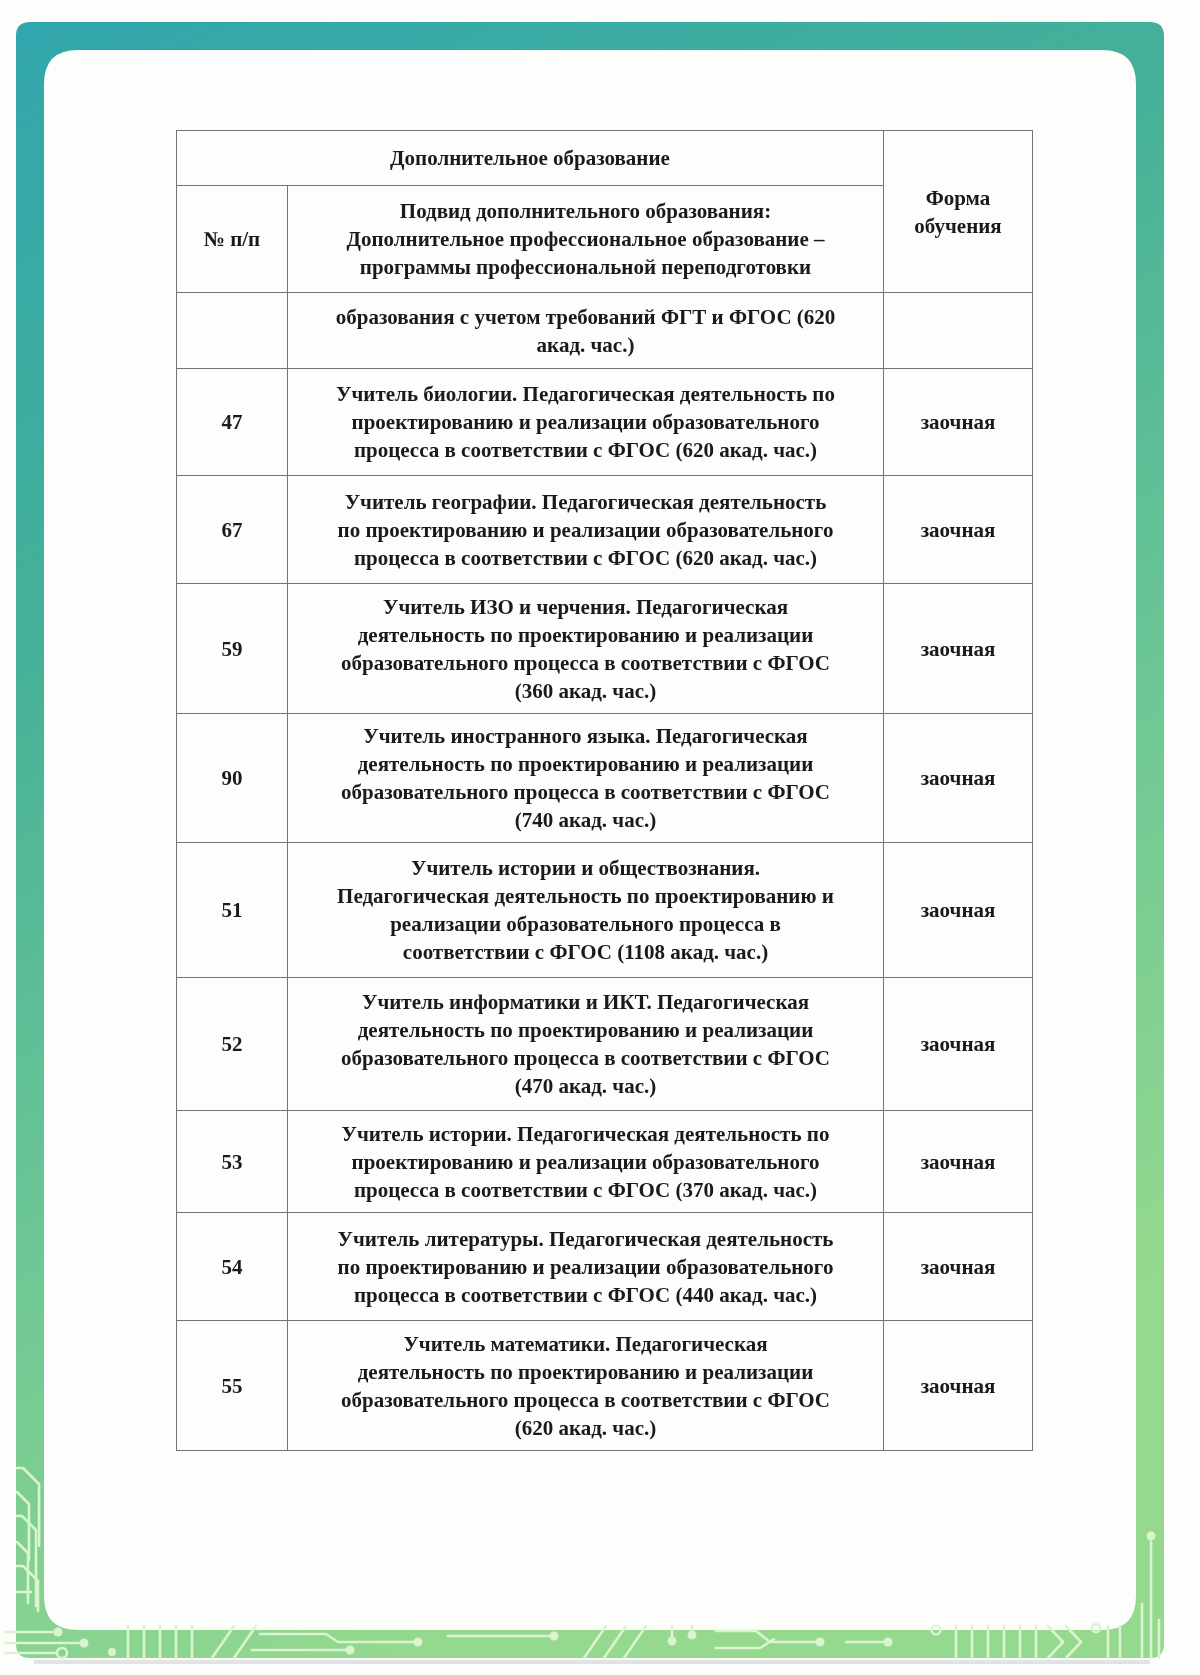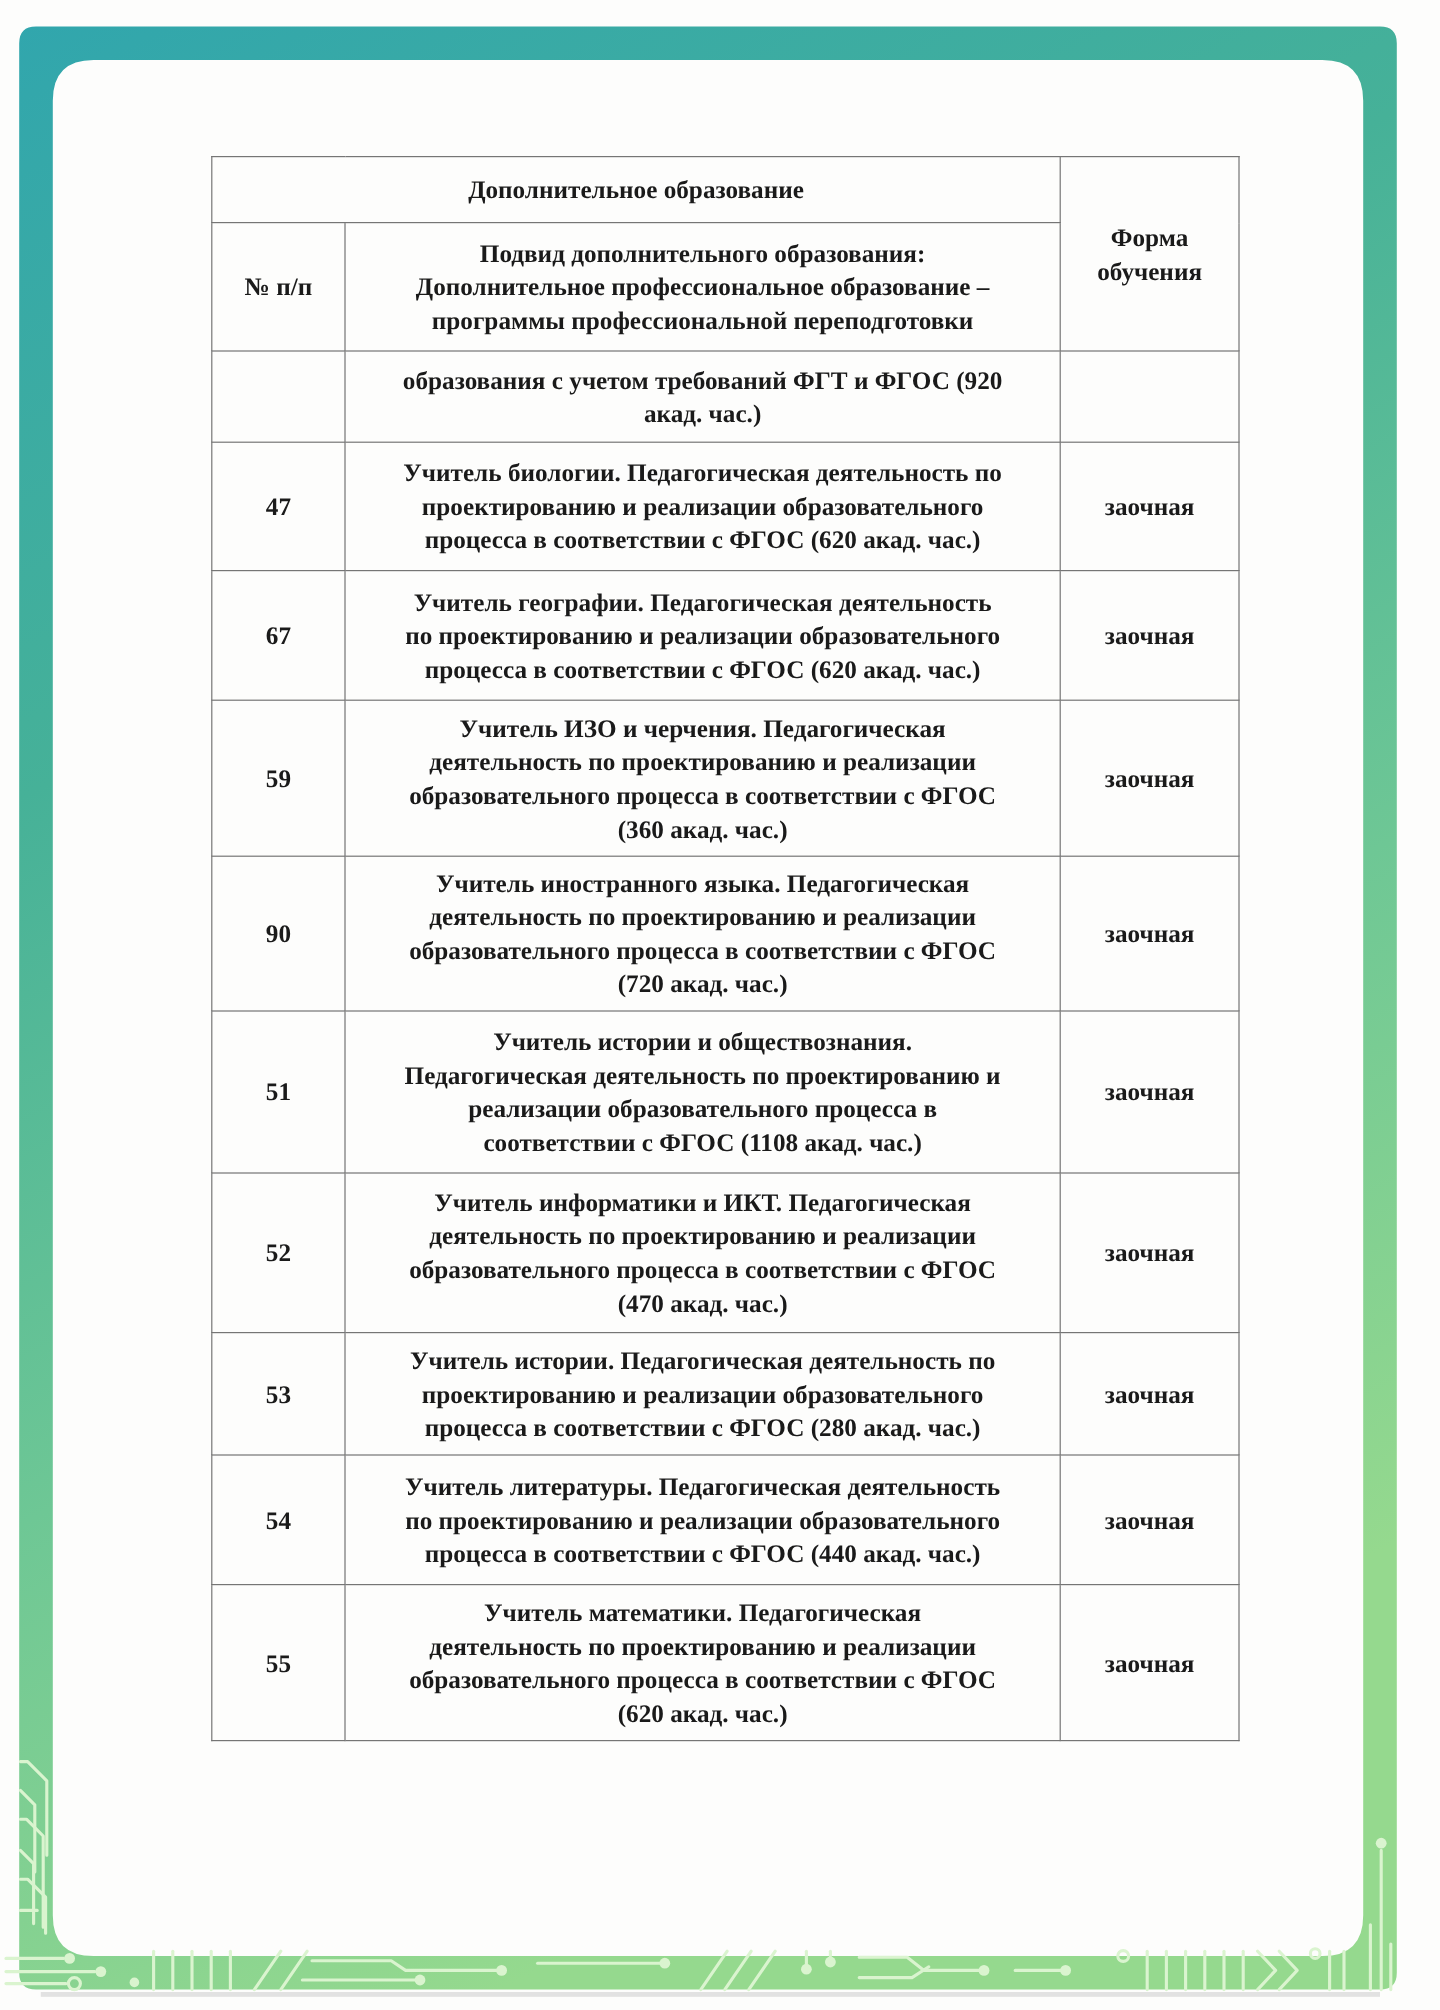--- a/index.html
+++ b/index.html
@@ -139,21 +139,21 @@
 обучения</td>
       </tr>
       <tr style="height:107px">
         <td>№ п/п</td>
         <td>Подвид дополнительного образования:
 Дополнительное профессиональное образование –
 программы профессиональной переподготовки</td>
       </tr>
       <tr style="height:76px">
         <td></td>
-        <td>образования с учетом требований ФГТ и ФГОС (920
+        <td>образования с учетом требований ФГТ и ФГОС (620
 акад. час.)</td>
         <td></td>
       </tr>
       <tr style="height:107px">
         <td>47</td>
         <td>Учитель биологии. Педагогическая деятельность по
 проектированию и реализации образовательного
 процесса в соответствии с ФГОС (620 акад. час.)</td>
         <td>заочная</td>
       </tr>
@@ -170,21 +170,21 @@
 деятельность по проектированию и реализации
 образовательного процесса в соответствии с ФГОС
 (360 акад. час.)</td>
         <td>заочная</td>
       </tr>
       <tr style="height:129px">
         <td>90</td>
         <td>Учитель иностранного языка. Педагогическая
 деятельность по проектированию и реализации
 образовательного процесса в соответствии с ФГОС
-(720 акад. час.)</td>
+(740 акад. час.)</td>
         <td>заочная</td>
       </tr>
       <tr style="height:135px">
         <td>51</td>
         <td>Учитель истории и обществознания.
 Педагогическая деятельность по проектированию и
 реализации образовательного процесса в
 соответствии с ФГОС (1108 акад. час.)</td>
         <td>заочная</td>
       </tr>
@@ -193,21 +193,21 @@
         <td>Учитель информатики и ИКТ. Педагогическая
 деятельность по проектированию и реализации
 образовательного процесса в соответствии с ФГОС
 (470 акад. час.)</td>
         <td>заочная</td>
       </tr>
       <tr style="height:102px">
         <td>53</td>
         <td>Учитель истории. Педагогическая деятельность по
 проектированию и реализации образовательного
-процесса в соответствии с ФГОС (280 акад. час.)</td>
+процесса в соответствии с ФГОС (370 акад. час.)</td>
         <td>заочная</td>
       </tr>
       <tr style="height:108px">
         <td>54</td>
         <td>Учитель литературы. Педагогическая деятельность
 по проектированию и реализации образовательного
 процесса в соответствии с ФГОС (440 акад. час.)</td>
         <td>заочная</td>
       </tr>
       <tr style="height:130px">

